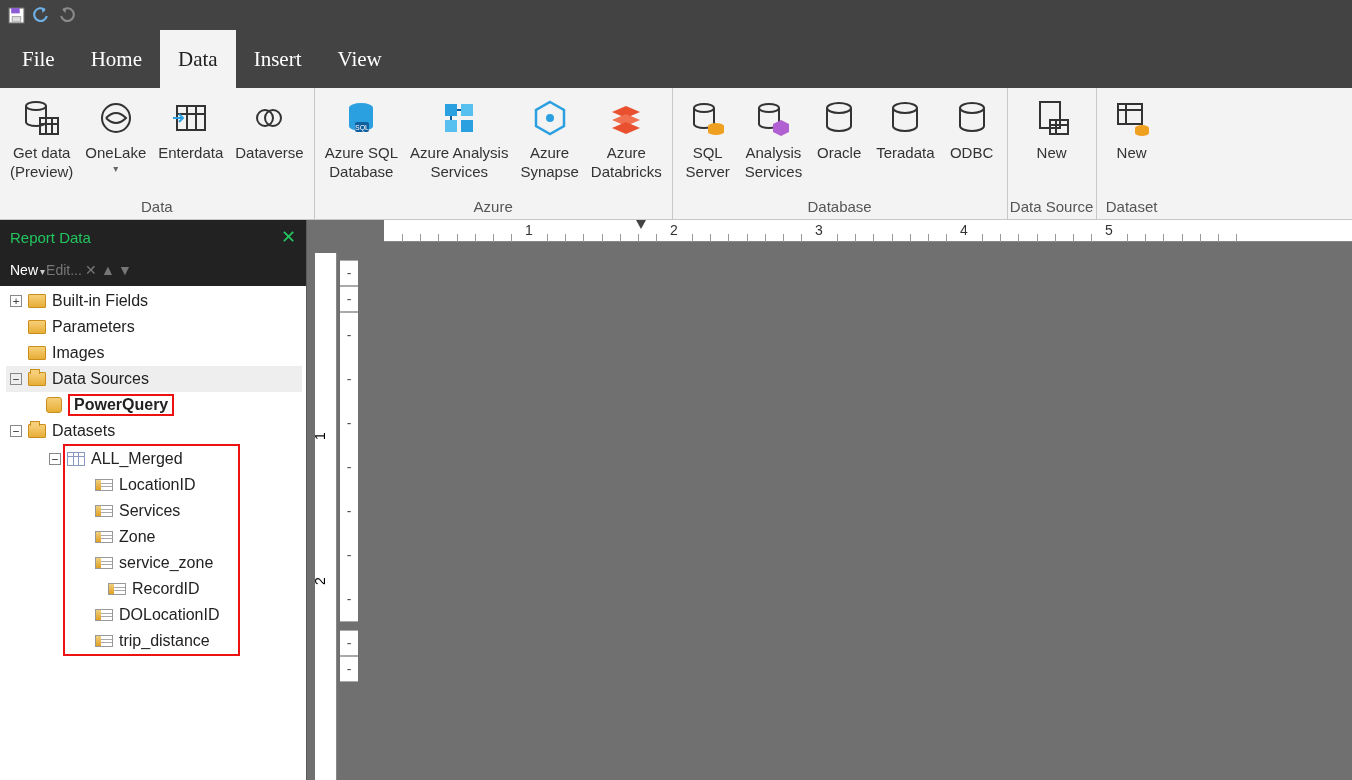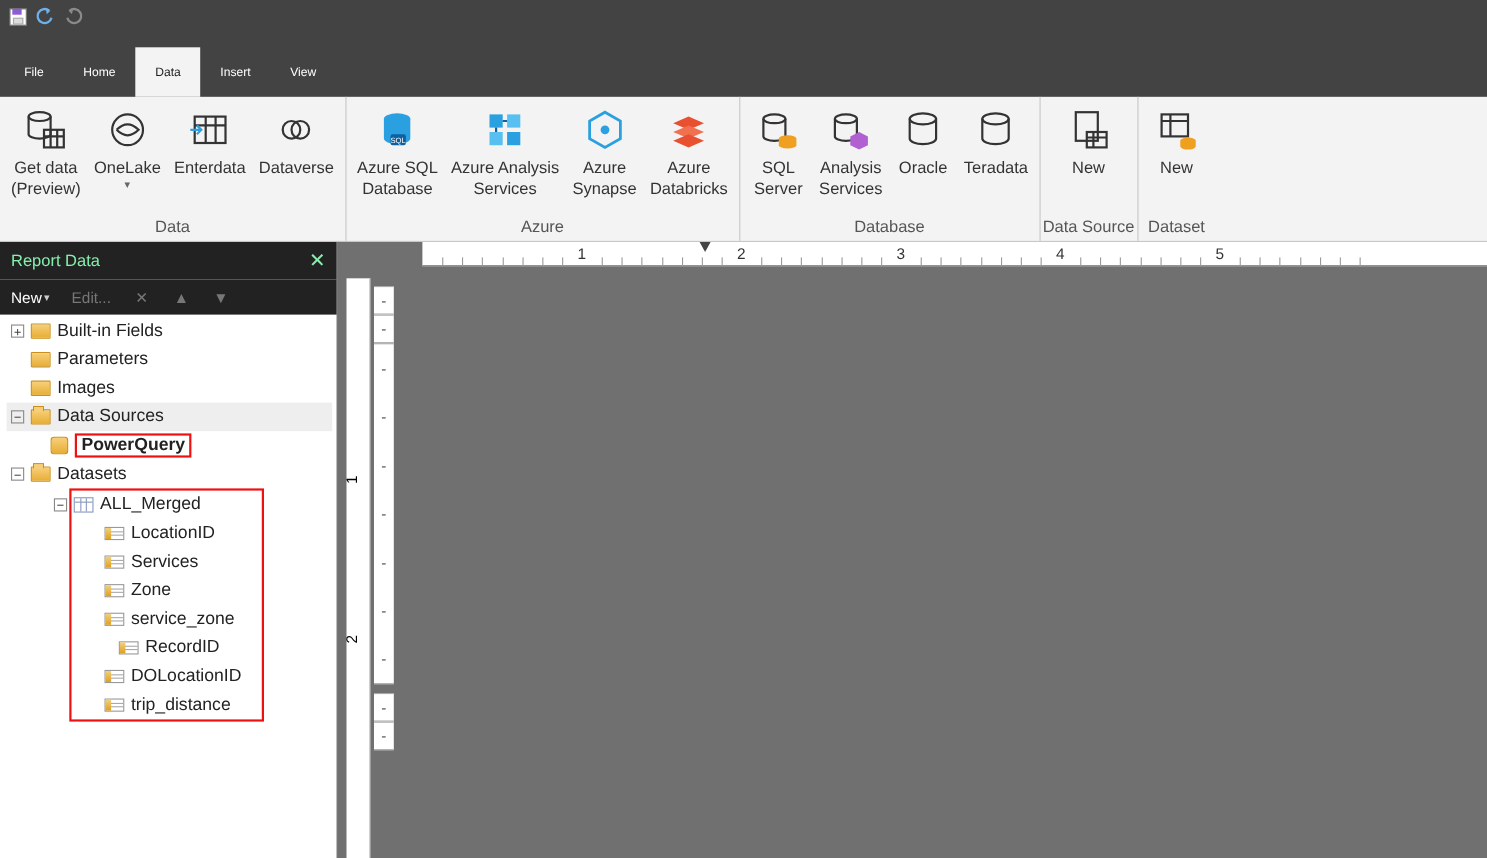--- a/index.html
+++ b/index.html
@@ -4,37 +4,37 @@
 <style>
   * { box-sizing: border-box; margin: 0; padding: 0; }
   body { font-family: "Segoe UI", Arial, sans-serif; font-size: 14px; background: #434343; width: 1352px; height: 780px; overflow: hidden; }
 
   
   .titlebar { background: #434343; height: 30px; display: flex; align-items: center; padding: 2px 8px; gap: 8px; }
   .titlebar .tb-icon { width: 17px; height: 17px; display: inline-flex; align-items: center; justify-content: center; color: #888; }
 
   
   .menubar { background: #434343; height: 58px; display: flex; align-items: flex-end; padding: 0 4px; }
-  .menu-tab { color: #fff; padding: 17px 18px 16px 18px; font-size: 11px; cursor: pointer; }
+  .menu-tab { color: #fff; padding: 17px 18px 16px 18px; font-size: 21px; cursor: pointer; font-family: Liberation Serif, serif; }
   .menu-tab.active { background: #f3f3f3; color: #222; }
 
   
   .ribbon { background: #f3f3f3; height: 132px; display: flex; border-bottom: 1px solid #c7c7c7; }
   .ribbon-group { display: flex; flex-direction: column; border-right: 1px solid #c7c7c7; }
   .ribbon-buttons { display: flex; flex: 1; align-items: flex-start; padding: 4px 4px 0 4px; }
   .ribbon-group-label { text-align: center; font-size: 15px; color: #555; padding: 2px 0 4px 0; }
   .rbtn { display: flex; flex-direction: column; align-items: center; padding: 2px 6px; min-width: 62px; cursor: pointer; text-align: center; font-size: 15px; color: #333; line-height: 1.25; }
   .rbtn-icon { width: 48px; height: 48px; display: flex; align-items: center; justify-content: center; }
   .rbtn-label { margin-top: 2px; white-space: pre-line; }
 
   
   .main { display: flex; height: 560px; }
   .report-data-panel { width: 307px; background: #fff; border-right: 1px solid #5a5a5a; display: flex; flex-direction: column; }
-  .rd-header { background: #222; color: #86efac; display: flex; align-items: center; justify-content: space-between; padding: 6px 10px; height: 34px; font-size: 15px; }
-  .rd-toolbar { background: #222; color: #fff; display: flex; align-items: center; gap: 20px; padding: 4px 10px; height: 32px; }
+  .rd-header { background: #222; color: #22c55e; display: flex; align-items: center; justify-content: space-between; padding: 6px 10px; height: 34px; font-size: 15px; }
+  .rd-toolbar { background: #222; color: #fff; display: flex; align-items: center; gap: 1px; padding: 4px 10px; height: 32px; }
   .rd-toolbar .disabled { color: #777; }
   .rd-toolbar .tb-btn { width: 16px; height: 16px; display: inline-flex; align-items: center; justify-content: center; }
   .rd-toolbar .chev { font-size: 10px; color:#ccc; vertical-align: middle; margin-left: 2px; }
 
   .tree { padding: 2px 4px 8px 6px; font-size: 16px; color: #222; overflow: auto; flex:1;}
   .tree-row { display: flex; align-items: center; height: 26px; gap: 6px; padding-left: 4px; }
   .expander { width: 12px; height: 12px; border: 1px solid #888; display: inline-flex; align-items: center; justify-content: center; font-size: 11px; line-height: 1; color: #444; font-family: monospace; }
   .expander.blank { border: none; }
   .folder-icon { width: 18px; height: 14px; background: linear-gradient(#f7cf7a,#e7ae36); border: 1px solid #c98f1a; border-radius: 1px; position: relative; }
   .folder-icon.open::before { content:""; position:absolute; top:-4px; left:1px; width:8px; height:4px; background:#f7cf7a; border:1px solid #c98f1a; border-bottom:none; border-radius:1px 1px 0 0;}
@@ -244,20 +244,29 @@
         <span class="rbtn-label">Oracle</span>
       </div>
       <div class="rbtn">
         <span class="rbtn-icon">
             <svg width="40" height="40" viewBox="0 0 40 40">
               <ellipse cx="20" cy="10" rx="12" ry="5" fill="none" stroke="#333" stroke-width="2"></ellipse>
               <path d="M8 10 V28 A12 5 0 0 0 32 28 V10" fill="none" stroke="#333" stroke-width="2"></path>
             </svg>
           </span>
         <span class="rbtn-label">Teradata</span>
+      </div>
+      <div class="rbtn">
+        <span class="rbtn-icon">
+            <svg width="40" height="40" viewBox="0 0 40 40">
+              <ellipse cx="20" cy="10" rx="12" ry="5" fill="none" stroke="#333" stroke-width="2"></ellipse>
+              <path d="M8 10 V28 A12 5 0 0 0 32 28 V10" fill="none" stroke="#333" stroke-width="2"></path>
+            </svg>
+          </span>
+        <span class="rbtn-label">ODBC</span>
       </div>
     </div>
     <div class="ribbon-group-label">Database</div>
   </div>
 
   <div class="ribbon-group">
     <div class="ribbon-buttons">
       <div class="rbtn" style="min-width:80px">
         <span class="rbtn-icon">
             <svg width="40" height="40" viewBox="0 0 40 40">

